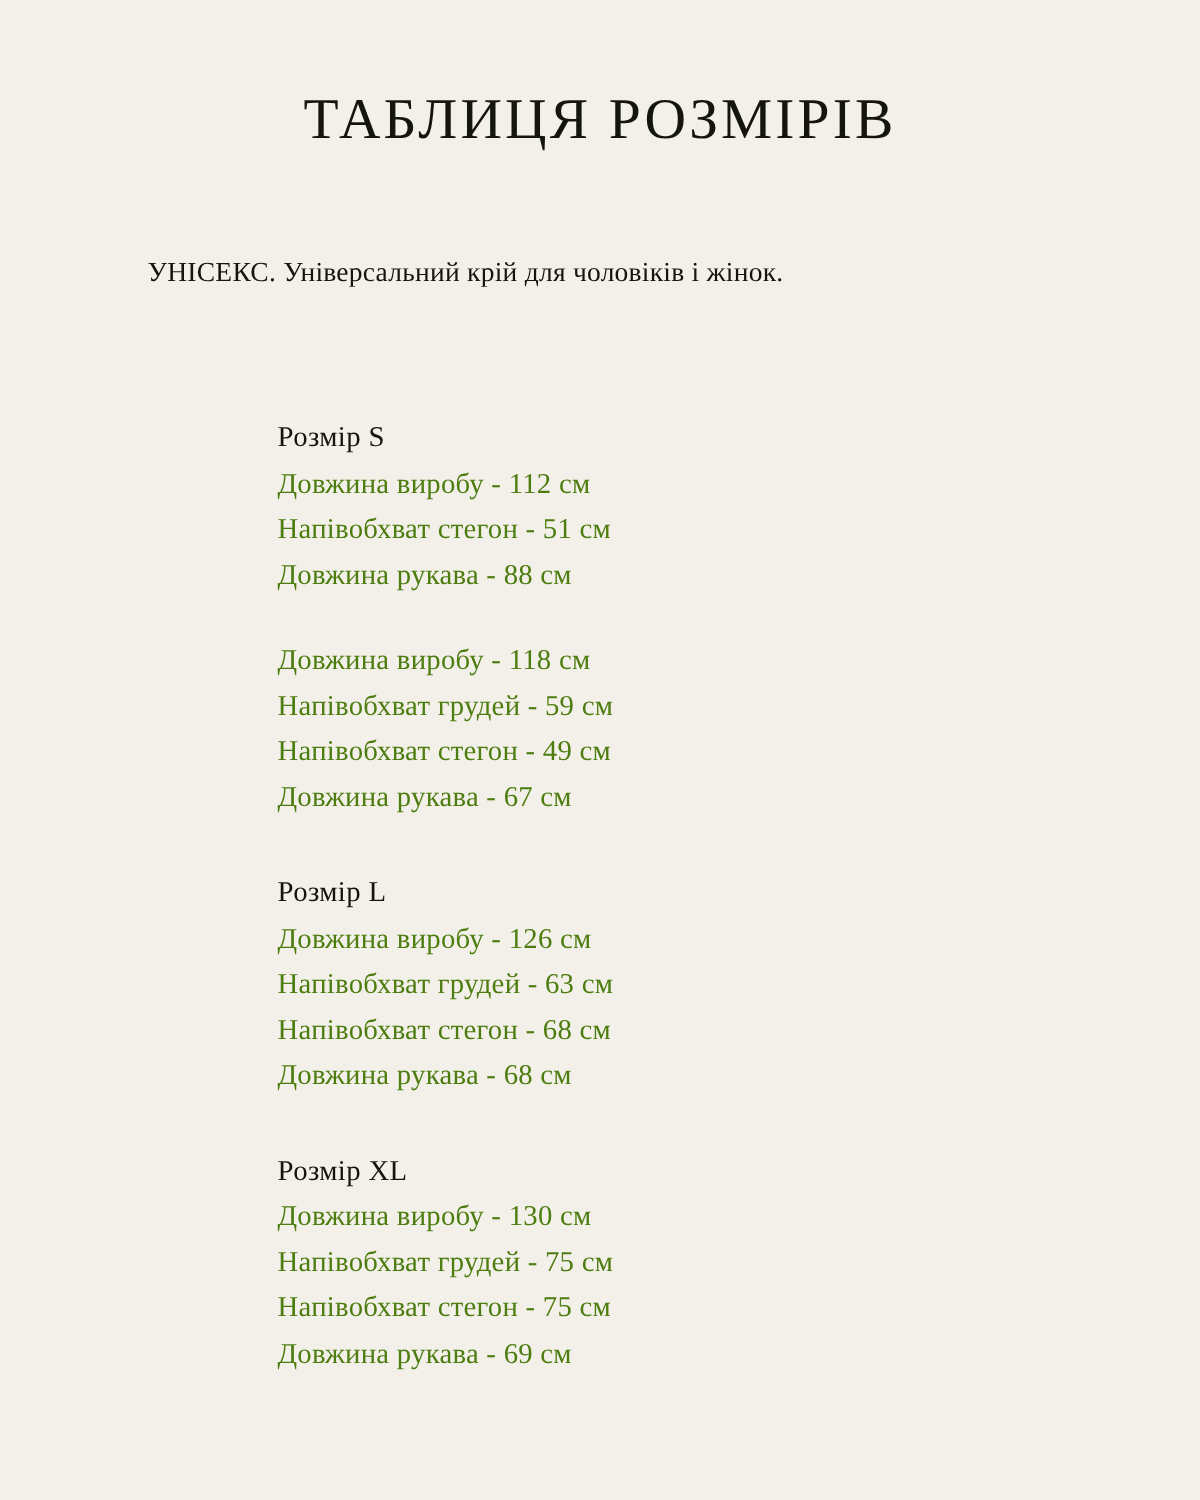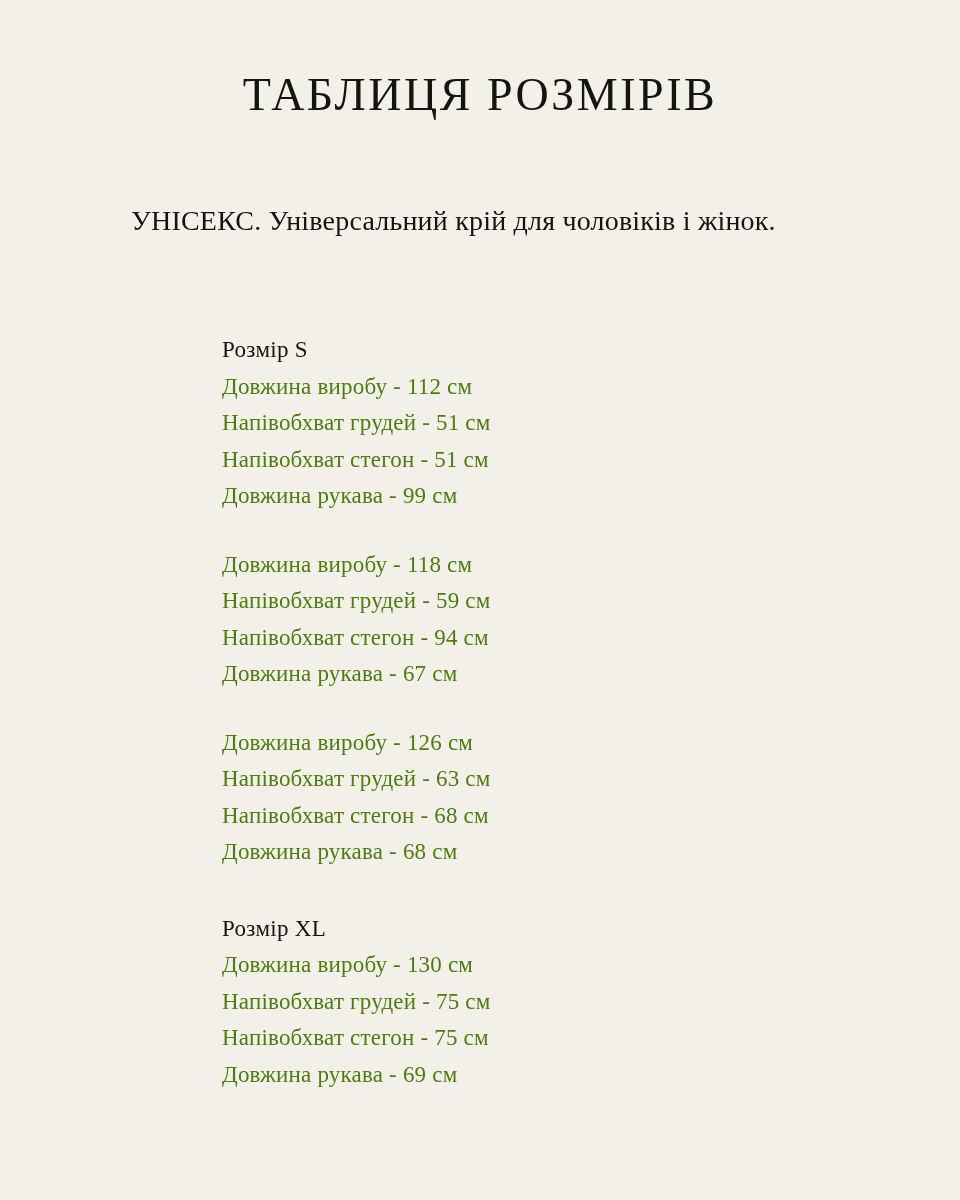--- a/index.html
+++ b/index.html
@@ -28,23 +28,23 @@
     text-align: center;
     font-family: "Liberation Serif", serif;
     font-size: 46px;
     letter-spacing: 2.5px;
     font-weight: 400;
     color: #15150f;
   }
   .subtitle {
     position: absolute;
     top: 205px;
-    left: 131px;
+    left: 118px;
     font-family: "Liberation Serif", serif;
-    font-size: 28px;
+    font-size: 22px;
     font-weight: 400;
     letter-spacing: 0.2px;
     color: #15150f;
     white-space: nowrap;
   }
   .blocks {
     position: absolute;
     top: 292px;
     left: 222px;
     width: 620px;
@@ -80,33 +80,33 @@
 
   <div class="title">ТАБЛИЦЯ РОЗМІРІВ</div>
 
   <div class="subtitle">УНІСЕКС. Універсальний крій для чоловіків і жінок.</div>
 
   <div class="blocks">
 
     <div class="size-block">
       <div class="size-name">Розмір S</div>
       <div class="measure">Довжина виробу - 112 см</div>
-      <div class="measure">Напівобхват грудей - 51 см</div>
       <div class="measure">Напівобхват стегон - 51 см</div>
-      <div class="measure">Довжина рукава - 99 см</div>
+      <div class="measure">Довжина рукава - 88 см</div>
     </div>
 
     <div class="size-block">
       <div class="measure">Довжина виробу - 118 см</div>
       <div class="measure">Напівобхват грудей - 59 см</div>
-      <div class="measure">Напівобхват стегон - 94 см</div>
+      <div class="measure">Напівобхват стегон - 49 см</div>
       <div class="measure">Довжина рукава - 67 см</div>
     </div>
 
     <div class="size-block">
+      <div class="size-name">Розмір L</div>
       <div class="measure">Довжина виробу - 126 см</div>
       <div class="measure">Напівобхват грудей - 63 см</div>
       <div class="measure">Напівобхват стегон - 68 см</div>
       <div class="measure">Довжина рукава - 68 см</div>
     </div>
 
     <div class="size-block">
       <div class="size-name">Розмір XL</div>
       <div class="measure">Довжина виробу - 130 см</div>
       <div class="measure">Напівобхват грудей - 75 см</div>

